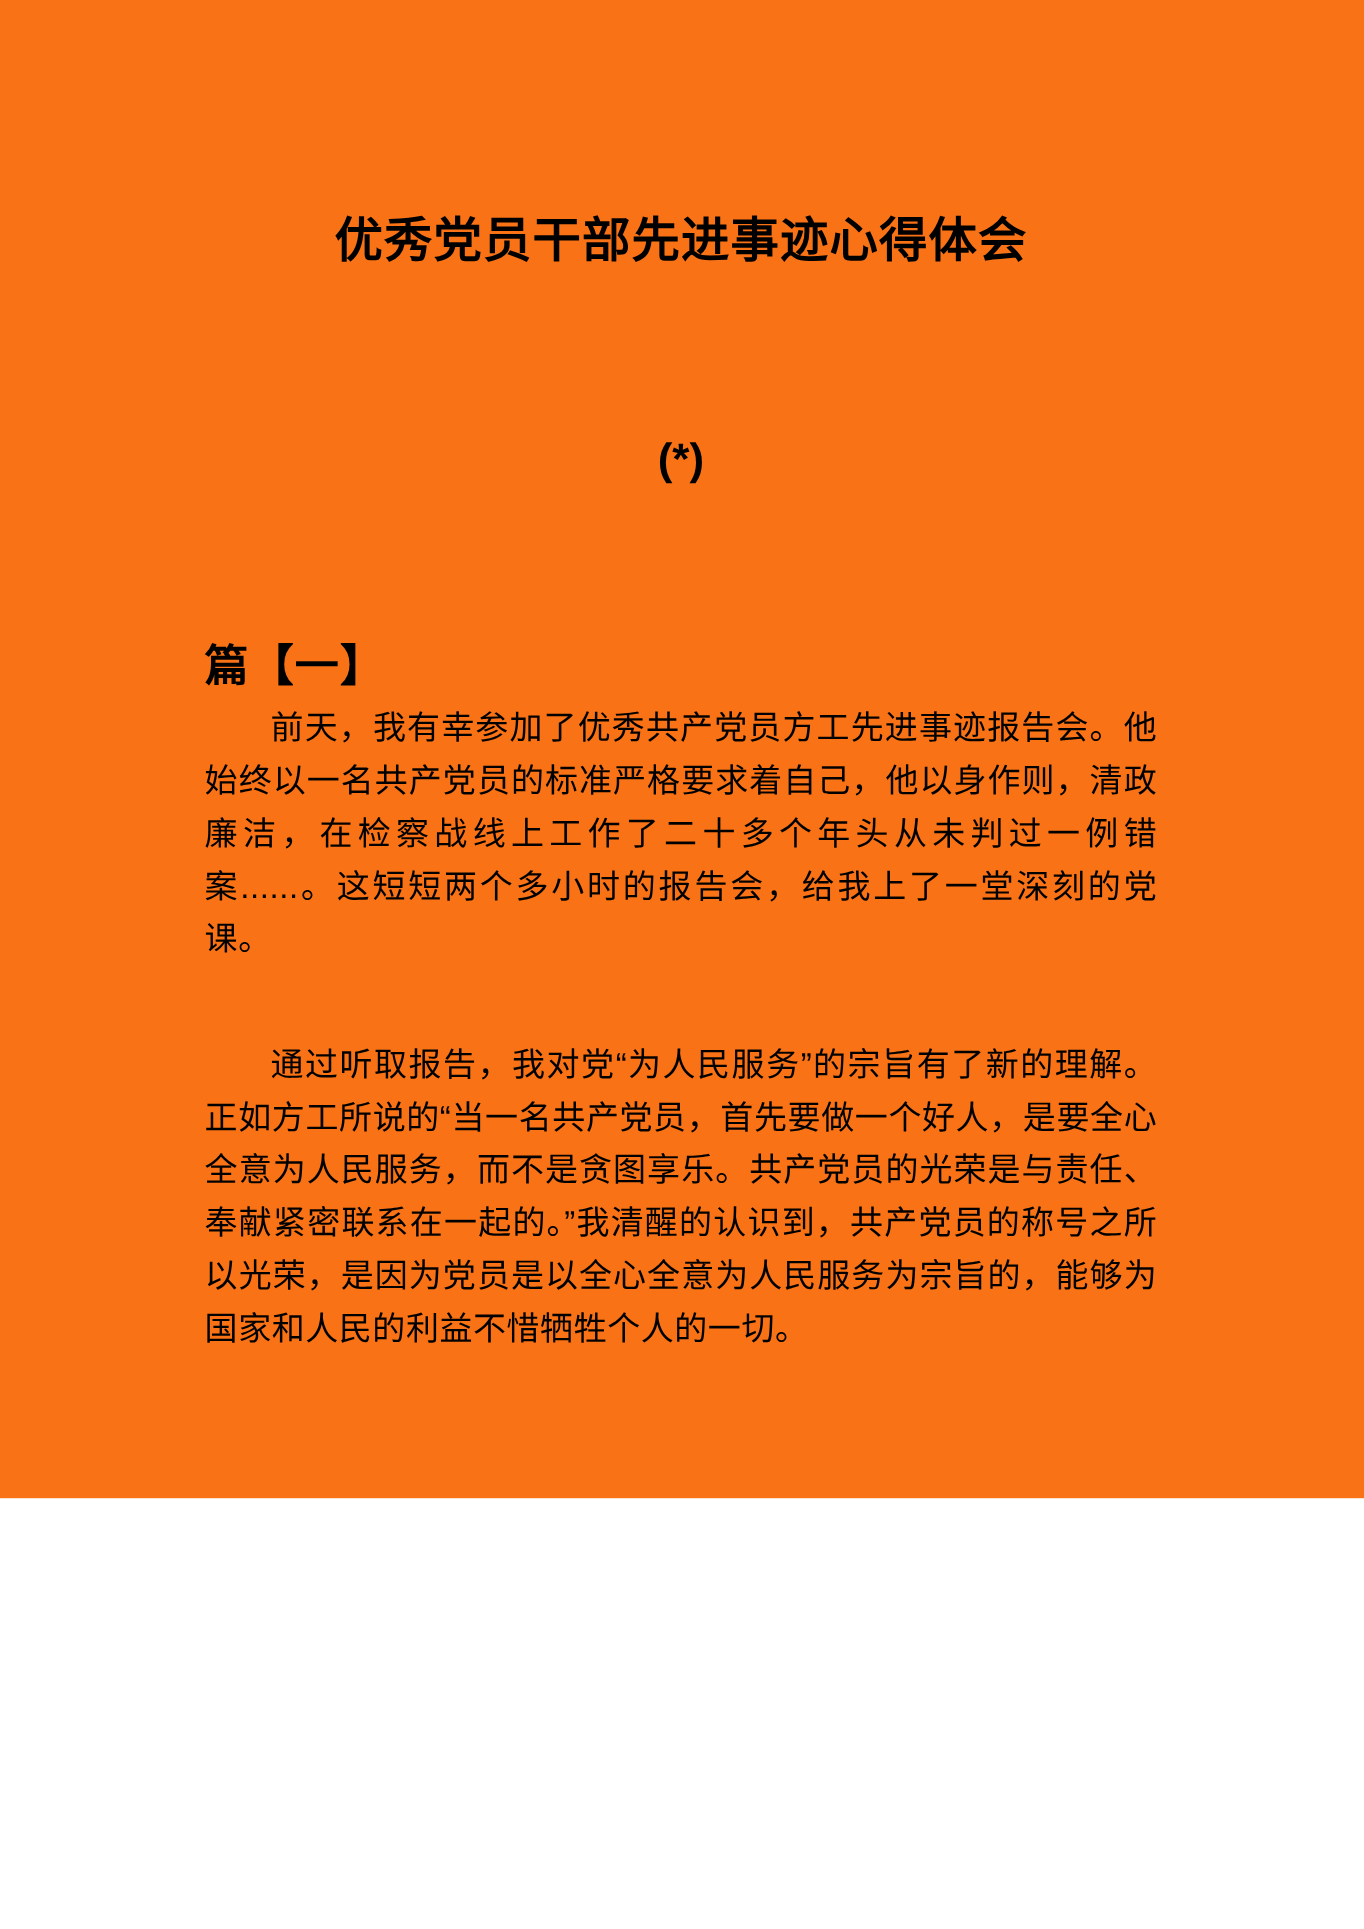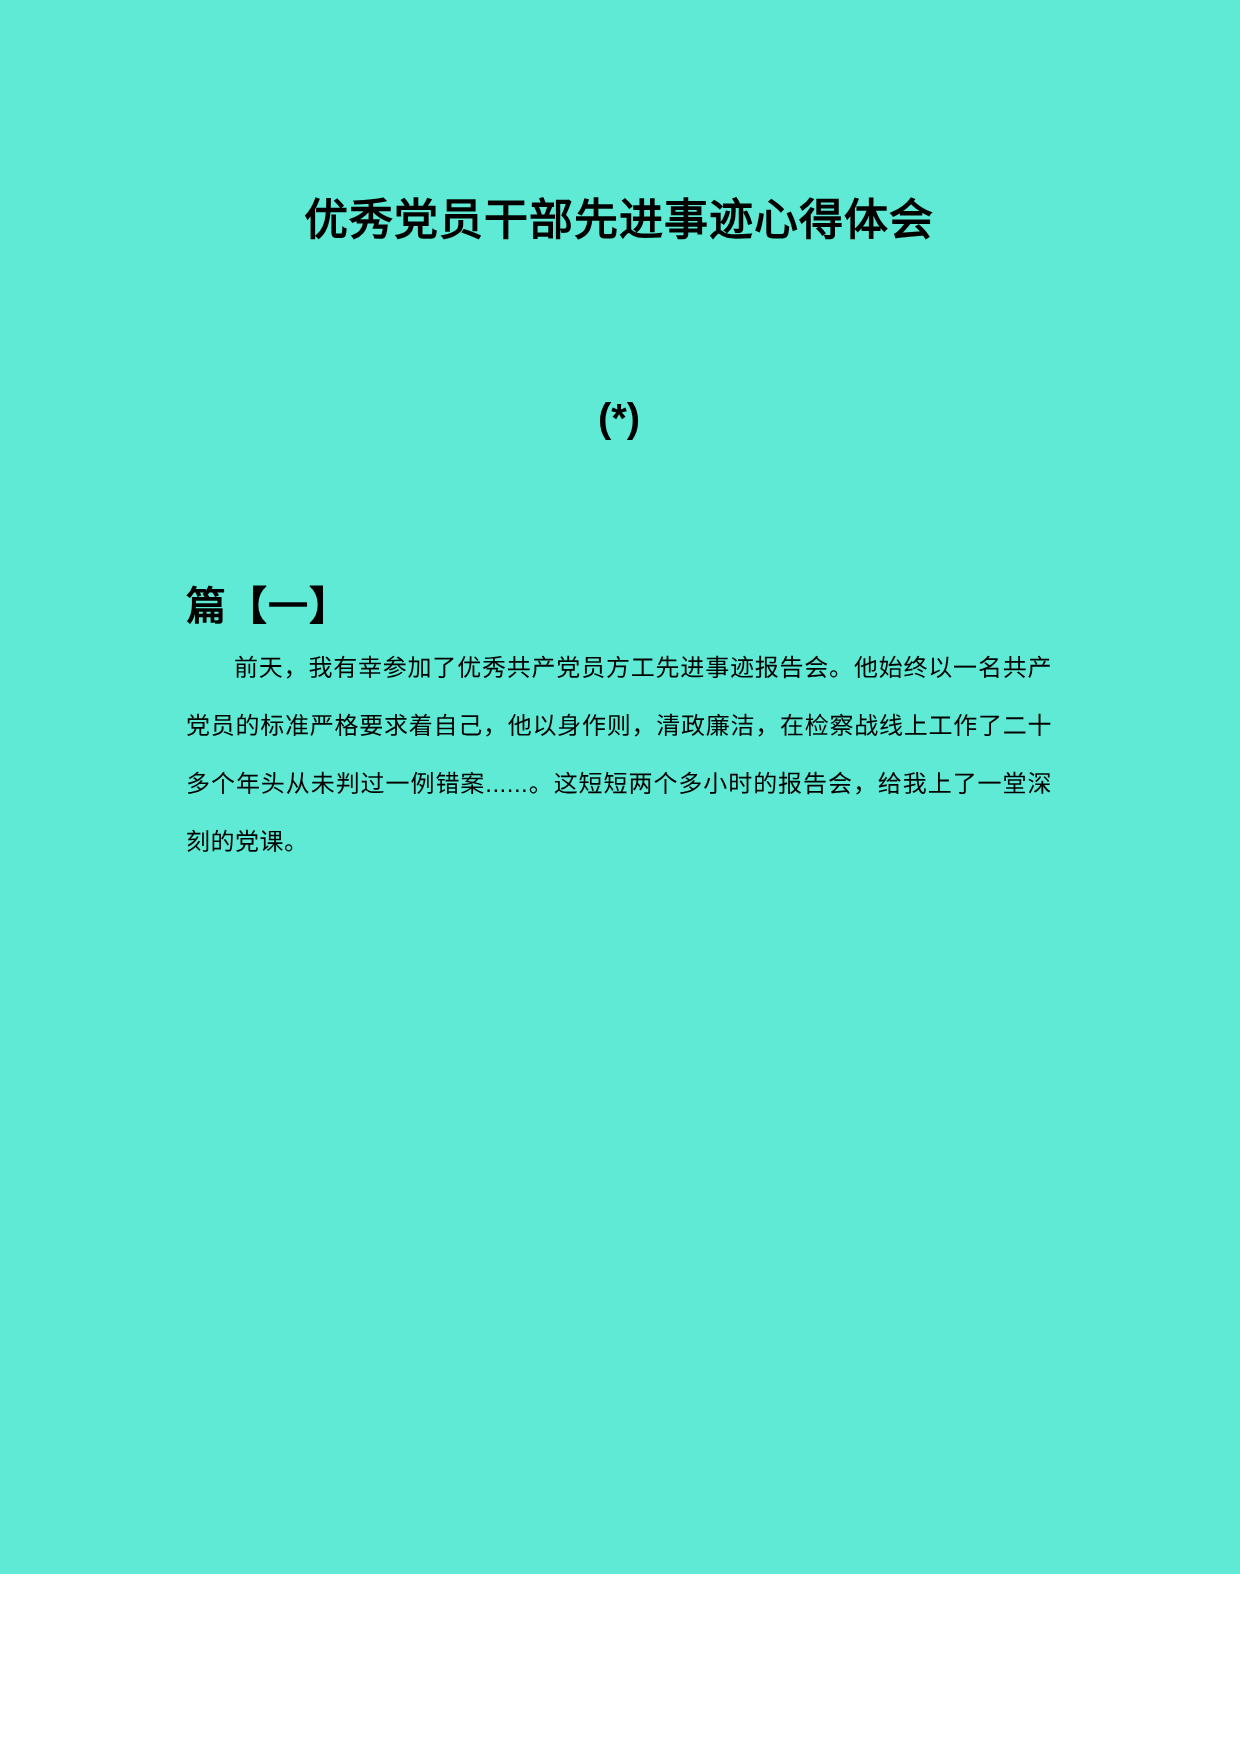--- a/index.html
+++ b/index.html
@@ -8,22 +8,22 @@
   }
   body {
     width: 1240px;
     height: 1754px;
     background: #ffffff;
     font-family: "Liberation Sans", sans-serif;
   }
   .page {
     position: relative;
     width: 1240px;
-    height: 1574px;
-    background: #5eead4;
+    height: 1362px;
+    background: #f97316;
     overflow: hidden;
   }
   .content {
     position: absolute;
     left: 186px;
     top: 0;
     width: 866px;
     color: #000000;
   }
   .doc-title {
@@ -44,33 +44,34 @@
   }
   .section-heading {
     margin-top: 128px;
     font-size: 40px;
     line-height: 65px;
     font-weight: 600;
     letter-spacing: 1px;
   }
   .para {
     margin: 0;
-    font-size: 24px;
-    line-height: 58px;
+    font-size: 30px;
+    line-height: 48px;
     text-align: justify;
     text-indent: 2em;
     letter-spacing: 0.5px;
   }
   .para + .para {
     margin-top: 66px;
   }
 </style>
 </head>
 <body>
 
 <div class="page">
   <div class="content">
     <h1 class="doc-title">优秀党员干部先进事迹心得体会</h1>
     <div class="subtitle-marker">(*)</div>
     <div class="section-heading">篇【一】</div>
     <p class="para">前天，我有幸参加了优秀共产党员方工先进事迹报告会。他始终以一名共产党员的标准严格要求着自己，他以身作则，清政廉洁，在检察战线上工作了二十多个年头从未判过一例错案......。这短短两个多小时的报告会，给我上了一堂深刻的党课。</p>
+    <p class="para">通过听取报告，我对党“为人民服务”的宗旨有了新的理解。正如方工所说的“当一名共产党员，首先要做一个好人，是要全心全意为人民服务，而不是贪图享乐。共产党员的光荣是与责任、奉献紧密联系在一起的。”我清醒的认识到，共产党员的称号之所以光荣，是因为党员是以全心全意为人民服务为宗旨的，能够为国家和人民的利益不惜牺牲个人的一切。</p>
   </div>
 </div>
 
 </body></html>

